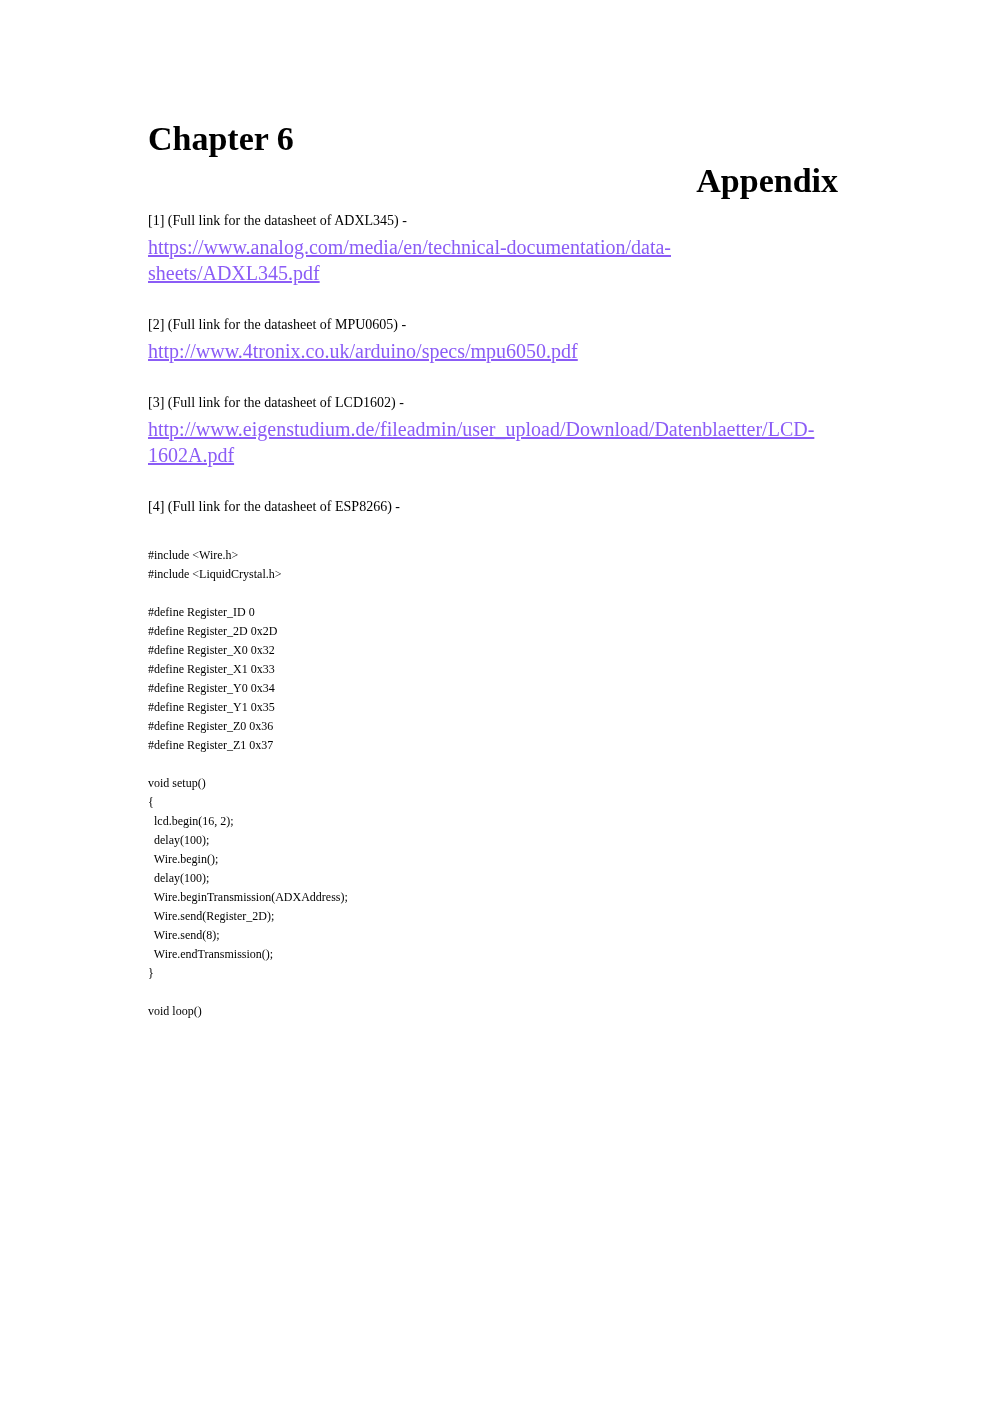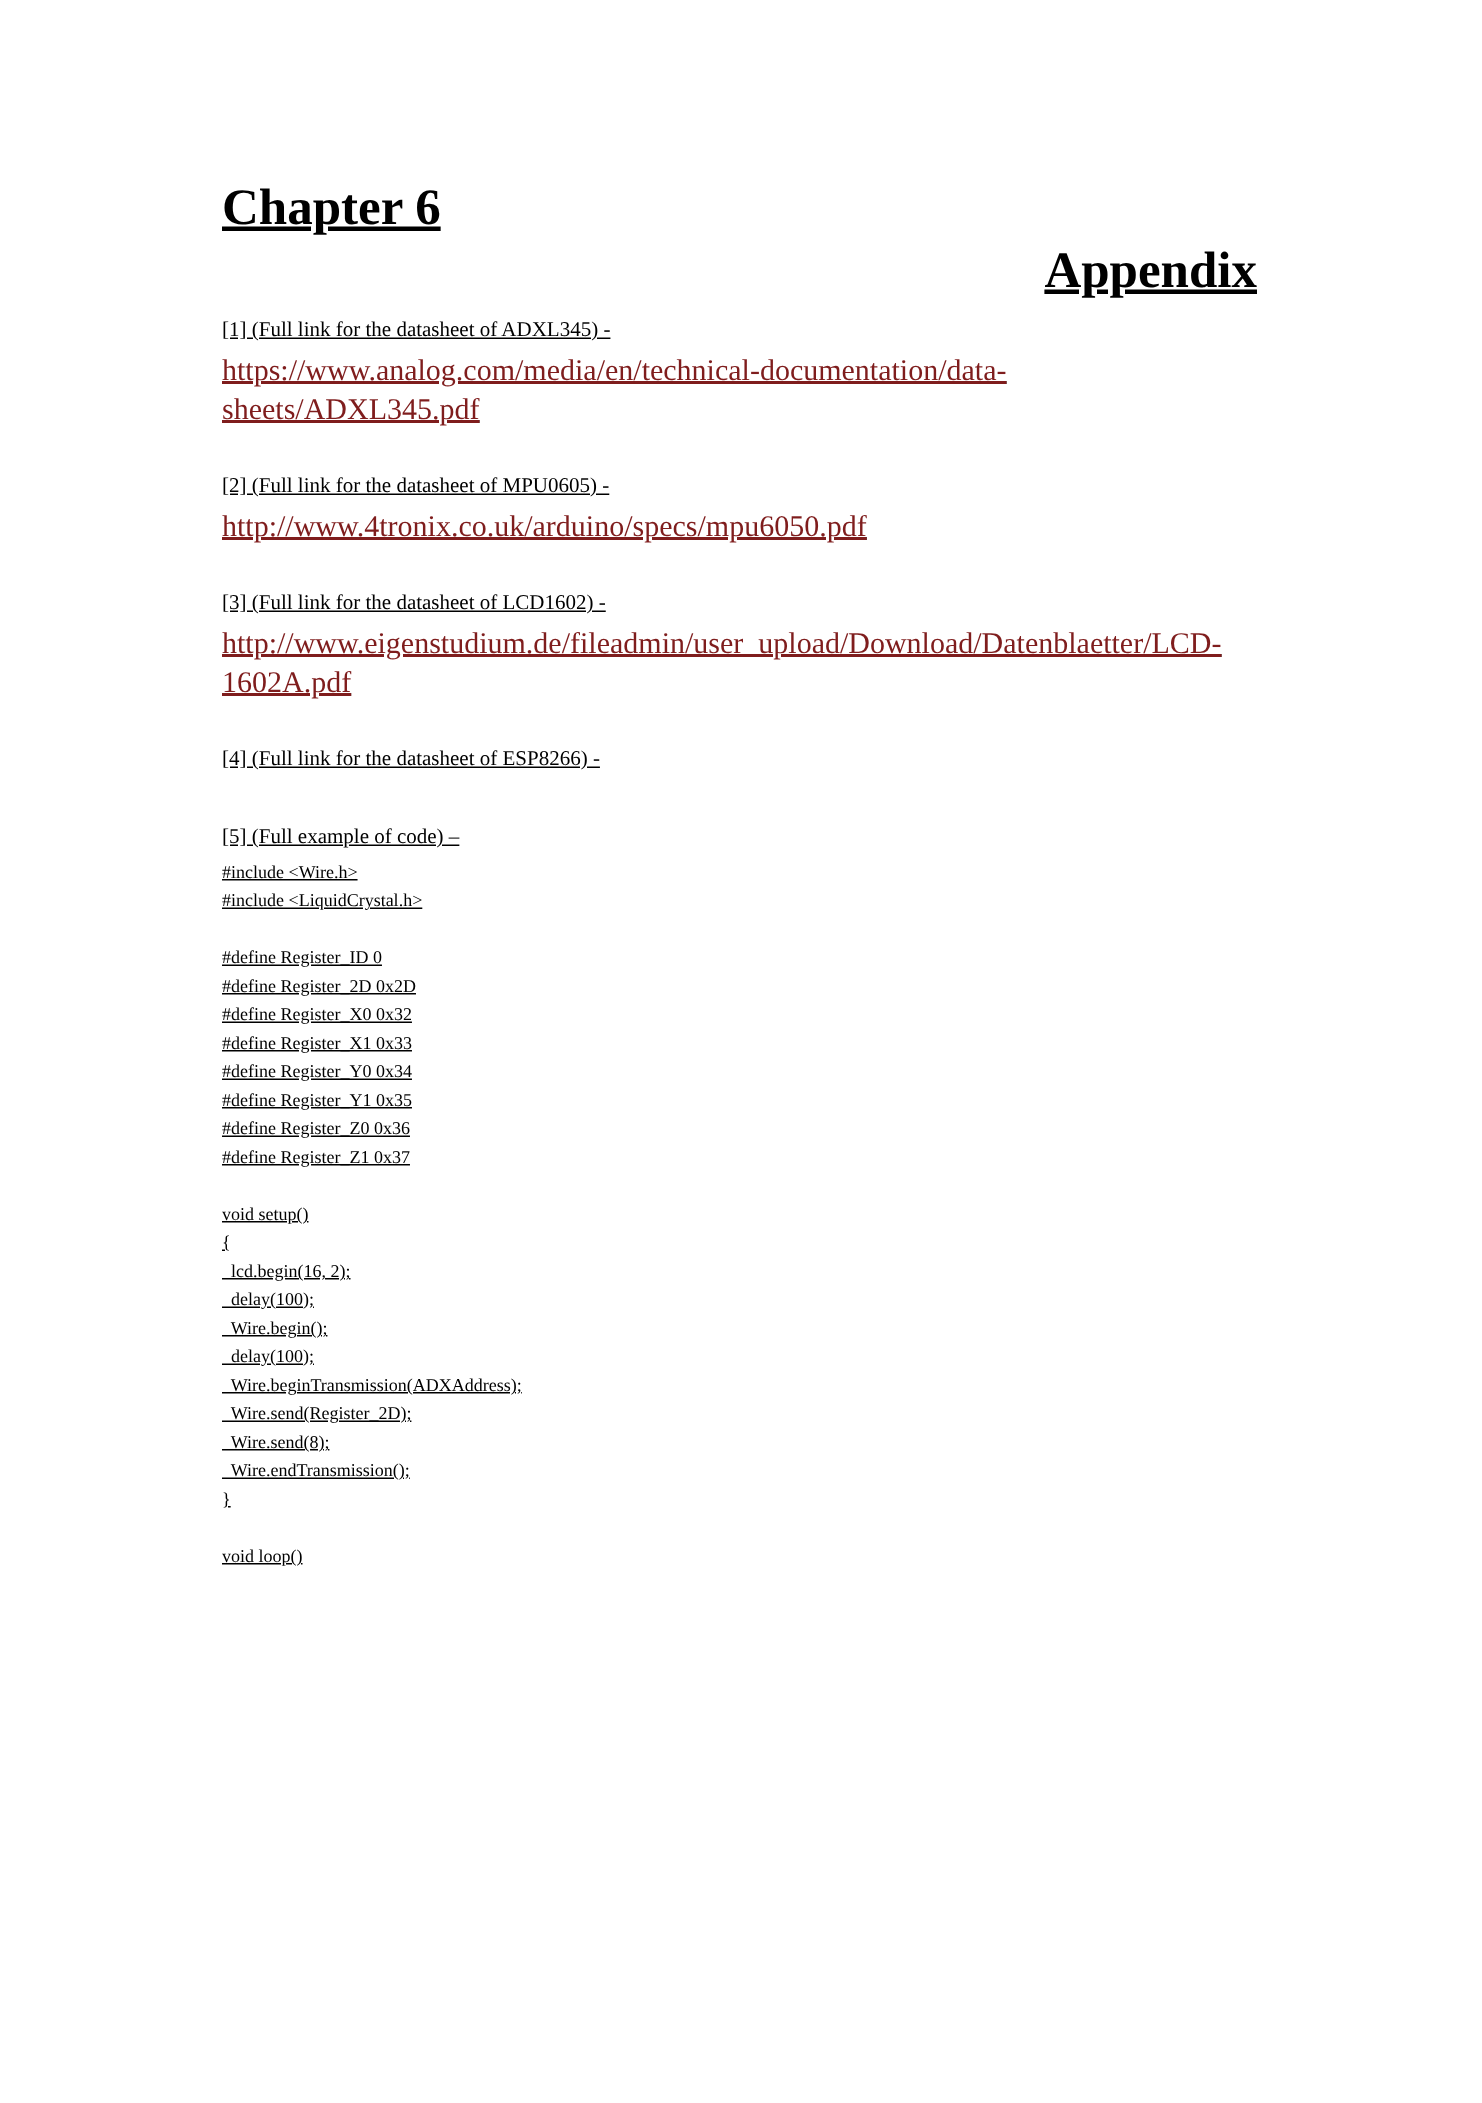--- a/index.html
+++ b/index.html
@@ -10,21 +10,20 @@
   .page {
     position: relative;
     width: 988px;
     height: 1402px;
     background: #ffffff;
     box-sizing: border-box;
     padding: 118px 150px 0 148px;
     color: #000000;
     font-family: "Liberation Serif", serif;
     overflow: hidden;
-    text-decoration: underline;
   }
   .heading {
     font-size: 34px;
     line-height: 42px;
     font-weight: bold;
     margin: 0;
   }
   .heading.second {
     margin-bottom: 6px;
     text-align: right;
@@ -36,21 +35,21 @@
     font-size: 14px;
     line-height: 26px;
     margin: 0;
   }
   .ref-url {
     margin: 0;
     font-size: 20px;
     line-height: 26px;
   }
   .ref-url a {
-    color: #7f1d1d;
+    color: #8b5cf6;
     text-decoration: underline;
     overflow-wrap: break-word;
     word-break: normal;
   }
   .code-section .ref-label {
     margin-bottom: 0;
   }
   pre.code {
     font-family: "Liberation Serif", serif;
     font-size: 12px;
@@ -83,21 +82,20 @@
   <section class="ref">
     <p class="ref-label">[3] (Full link for the datasheet of LCD1602) -</p>
     <p class="ref-url"><a href="#">http://www.eigenstudium.de/fileadmin/user_upload/Download/Datenblaetter/LCD-1602A.pdf</a></p>
   </section>
 
   <section class="ref">
     <p class="ref-label">[4] (Full link for the datasheet of ESP8266) -</p>
   </section>
 
   <section class="code-section">
-    <p class="ref-label">[5] (Full example of code) –</p>
     <pre class="code">#include &lt;Wire.h&gt;
 #include &lt;LiquidCrystal.h&gt;</pre>
     <pre class="code">#define Register_ID 0
 #define Register_2D 0x2D
 #define Register_X0 0x32
 #define Register_X1 0x33
 #define Register_Y0 0x34
 #define Register_Y1 0x35
 #define Register_Z0 0x36
 #define Register_Z1 0x37</pre>

